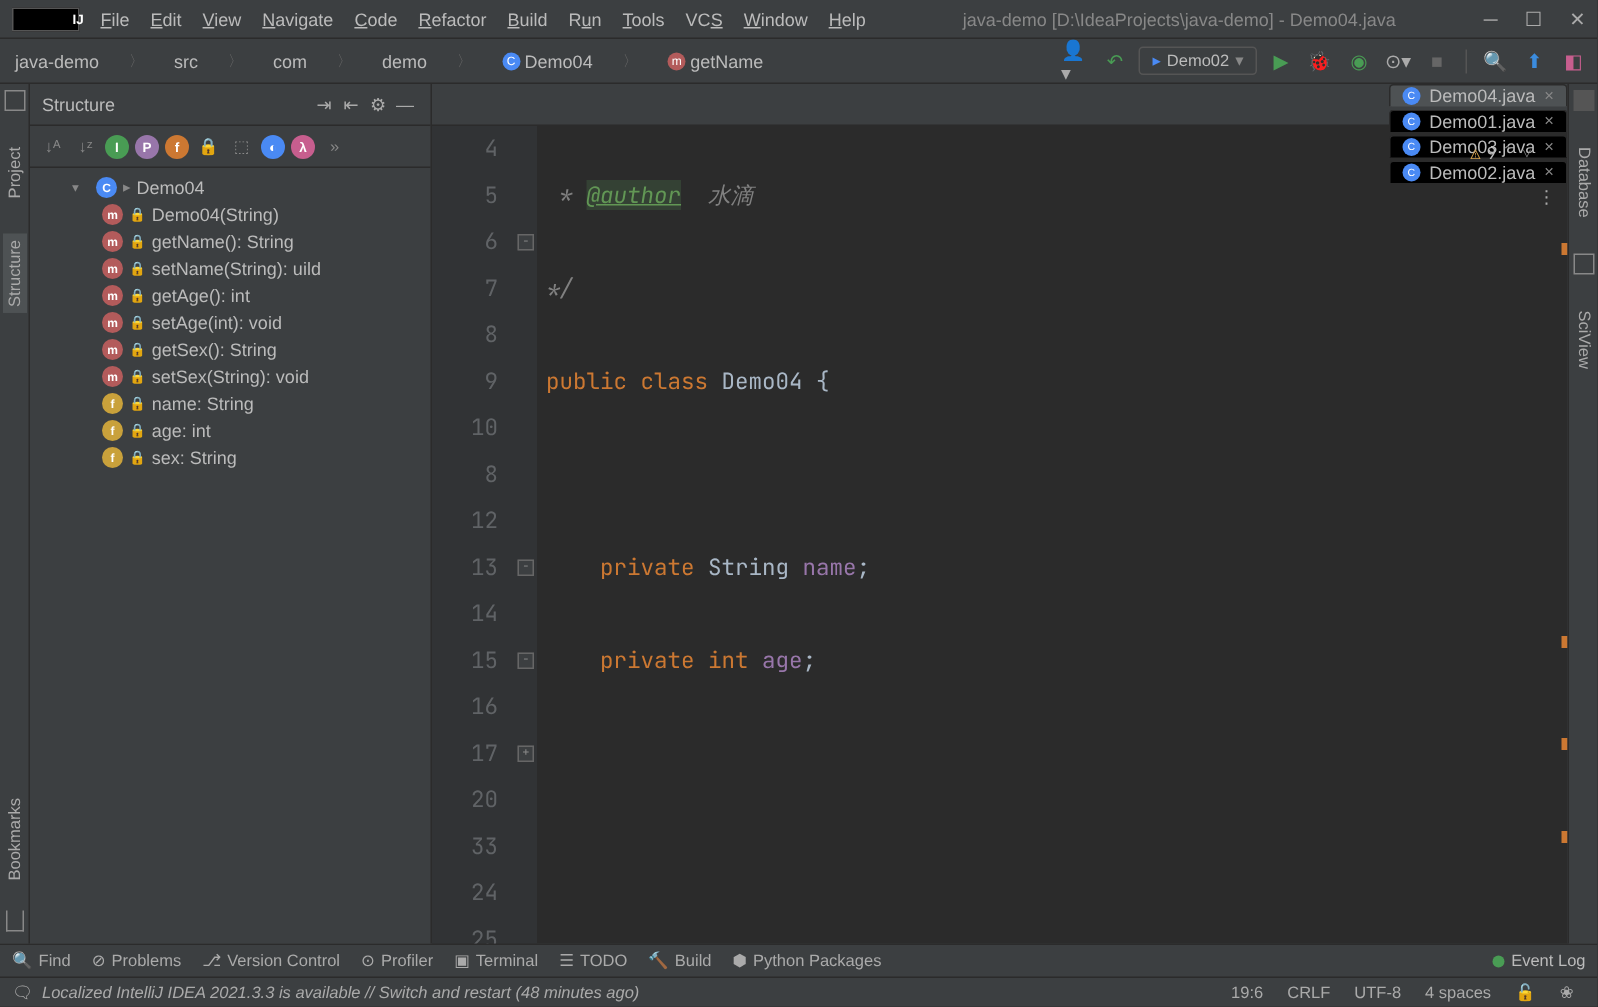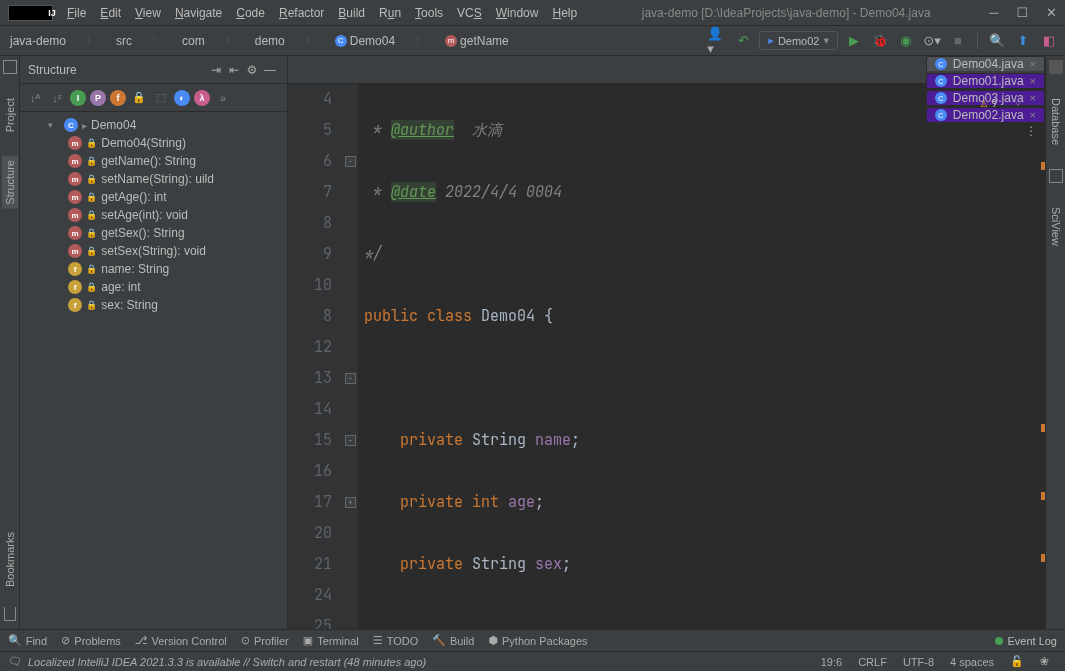--- a/index.html
+++ b/index.html
@@ -54,21 +54,21 @@
 .ni-c { background:#4a8af4; }
 .ni-m { background:#b35b5b; }
 .ni-f { background:#c9a13b; }
 .tree-row .lock { color:#c75e8e; font-size:9px; }
 .tree-row .label { color:#bbb; }
 .indent1 { padding-left:28px; }
 .indent2 { padding-left:48px; }
 
 .editor-area { flex:1; display:flex; flex-direction:column; background:#2b2b2b; }
 .tabs { height:28px; background:#3c3f41; display:flex; align-items:flex-end; border-bottom:1px solid #2b2b2b; padding-left:4px; gap:2px;flex-direction:column; }
-.tab { height:24px; padding:0 8px; display:flex; align-items:center; gap:6px; background:#4c1d95; border:1px solid #2b2b2b; border-bottom:none; cursor:pointer; font-size:12px; border-radius:3px 3px 0 0; }
+.tab { height:24px; padding:0 8px; display:flex; align-items:center; gap:6px; background:#000000; border:1px solid #2b2b2b; border-bottom:none; cursor:pointer; font-size:12px; border-radius:3px 3px 0 0; }
 .tab.active { background:#4e5254; }
 .tab .tab-icon { width:12px; height:12px; border-radius:50%; background:#4a8af4; font-size:7px; color:#fff; display:flex; align-items:center; justify-content:center; }
 .tab .close { color:#888; font-size:11px; }
 .tabs .more { margin-left:auto; padding:0 8px; color:#aaa; cursor:pointer; }
 
 .editor { flex:1; display:flex; overflow:hidden; position:relative; font-family:"JetBrains Mono","Consolas",monospace; font-size:15px; line-height:31px; }
 .gutter { width:56px; background:#313335; color:#606366; text-align:right; padding-right:12px; user-select:none; }
 .fold-gutter { width:14px; background:#313335; position:relative; }
 .fold-mark { position:absolute; left:1px; width:11px; height:11px; border:1px solid #666; background:#3c3f41; font-size:8px; line-height:9px; text-align:center; color:#888; cursor:pointer; }
 .code { flex:1; padding-left:6px; white-space:pre; color:#a9b7c6; position:relative; }
@@ -280,39 +280,37 @@
           <div class="line">9</div>
           <div class="line">10</div>
           <div class="line">8</div>
           <div class="line">12</div>
           <div class="line">13</div>
           <div class="line">14</div>
           <div class="line">15</div>
           <div class="line">16</div>
           <div class="line">17</div>
           <div class="line">20</div>
-          <div class="line">21</div>
+          <div class="line">33</div>
           <div class="line">24</div>
           <div class="line">25</div>
       </div>
       <div class="fold-gutter">
         <div class="fold-mark" style="top:72px">−</div>
         <div class="fold-mark" style="top:289px">−</div>
         <div class="fold-mark" style="top:351px">−</div>
         <div class="fold-mark" style="top:413px">+</div>
       </div>
       <div class="code">
 <div class="line"><span class="comment"> * </span><span class="doctag">@author</span><span class="comment">  </span><span class="comment">水滴</span></div>
-<div class="line"><span class="comment"> * </span><span class="doctag">@date</span><span class="comment"> </span><span class="comment">2022/4/4 0004</span></div>
 <div class="line"><span class="comment">*/</span></div>
 <div class="line"><span class="kw">public</span> <span class="kw">class</span> <span class="type">Demo04</span> {</div>
 <div class="line"></div>
 <div class="line">    <span class="kw">private</span> <span class="type">String</span> <span class="field">name</span>;</div>
 <div class="line">    <span class="kw">private</span> <span class="kw">int</span> <span class="field">age</span>;</div>
-<div class="line">    <span class="kw">private</span> <span class="type">String</span> <span class="field">sex</span>;</div>
 <div class="line"></div>
 
 
 
 
 
 
 
 
 

